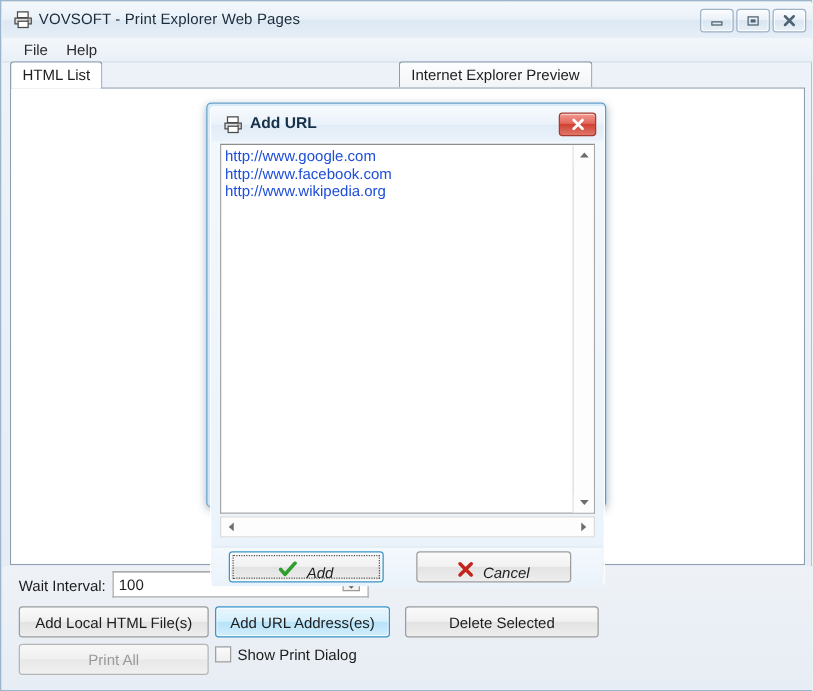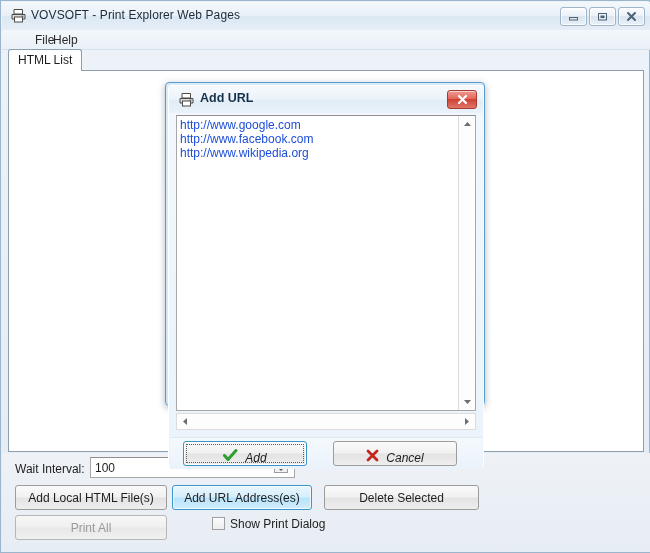--- a/index.html
+++ b/index.html
@@ -200,21 +200,20 @@
   #btn-add-url   { left: 170px; top: 32px; width: 140px; }
   #btn-delete    { left: 322px; top: 32px; width: 155px; }
   #btn-print-all { left: 13px; top: 62px; width: 152px; }
 
   .chk-row {
     position: absolute;
     left: 170px; top: 64px;
     display: flex;
     align-items: flex-start;
     gap: 5px;
-    margin-left: 40px;
   }
   .chk-box {
     width: 13px; height: 13px;
     box-sizing: border-box;
     border: 1px solid #a0a0a0;
     background: linear-gradient(to bottom, #fbfbfb 0%, #eeeeee 100%);
   }
   .chk-label { font-size: 12px; color: #1d1d1d; }
 
   
@@ -410,26 +409,27 @@
         </div>
         <div class="cap-btn">
           <svg class="cap-glyph" width="13" height="11" viewBox="0 0 13 11">
             <path d="M3 2 L10 9 M10 2 L3 9" stroke="#4d6272" stroke-width="2" fill="none" stroke-linecap="round"></path>
           </svg>
         </div>
       </div>
     </div>
 
     <div class="menubar">
-      <div class="menu-item" style="left:11px;margin-left:16px;">File</div>
+      <div class="menu-item" style="left:11px;">File</div>
       <div class="menu-item" style="left:45px;">Help</div>
     </div>
 
     <div class="tabstrip">
       <div class="tab selected" style="left:0px;text-align:right;">HTML List</div>
+      <div class="tab" style="left:311px;">Internet Explorer Preview</div>
     </div>
 
     <div class="tab-page">
       <div class="list-area"></div>
     </div>
 
     <div class="bottom-panel">
       <div class="lbl-wait">Wait Interval:</div>
       <input class="wait-input" type="text" value="100" style="">
       <span class="spin">

